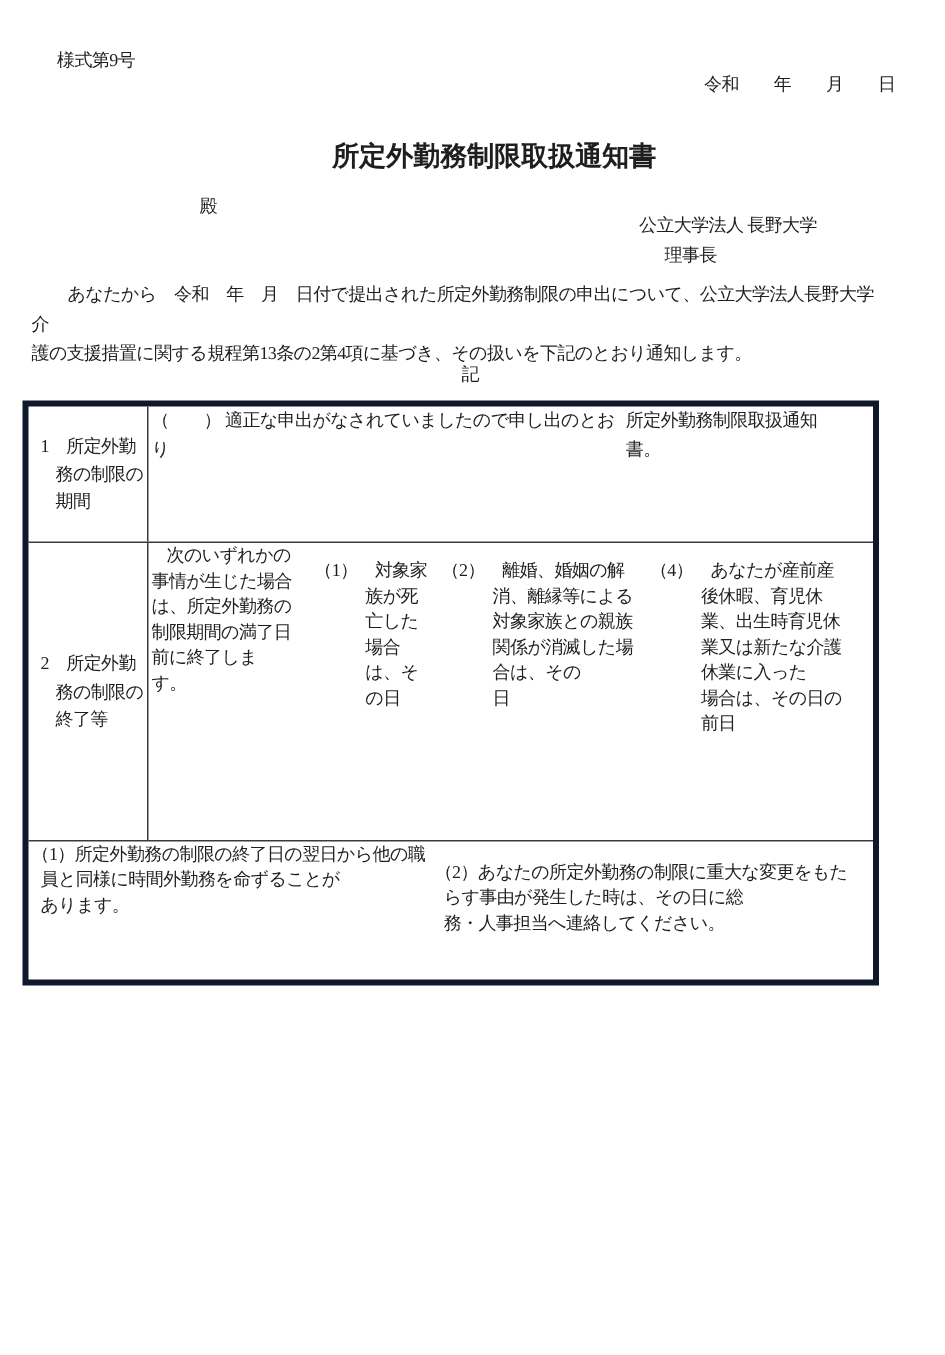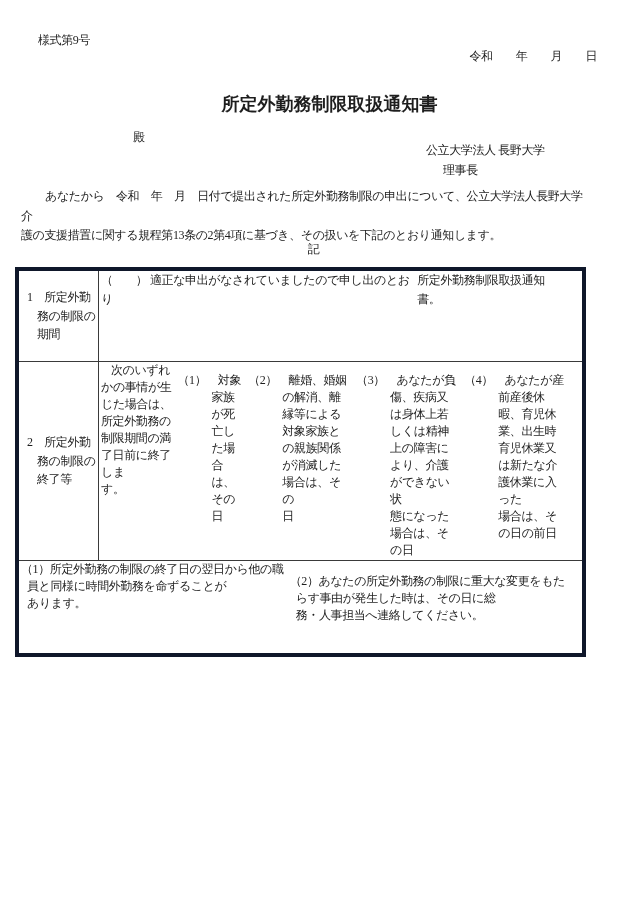--- a/index.html
+++ b/index.html
@@ -121,22 +121,20 @@
         <div class="hdr">2　所定外勤
 務の制限の
 終了等</div>
       </div>
       <div class="ccell">
         <div class="intro">次のいずれかの事情が生じた場合は、所定外勤務の制限期間の満了日前に終了しま
 す。</div>
         <div class="item2">（1）　対象家族が死亡した場合は、その日</div>
         <div class="item2">（2）　離婚、婚姻の解消、離縁等による対象家族との親族関係が消滅した場合は、その
 日</div>
-        <div class="item2">（3）　あなたが負傷、疾病又は身体上若しくは精神上の障害により、介護ができない状
-態になった場合は、その日</div>
         <div class="item2">（4）　あなたが産前産後休暇、育児休業、出生時育児休業又は新たな介護休業に入った
 場合は、その日の前日</div>
       </div>
     </div>
 
     <div class="trow row3">
       <div class="ccell">
         <div class="item3">（1）所定外勤務の制限の終了日の翌日から他の職員と同様に時間外勤務を命ずることが
 あります。</div>
         <div class="item3">（2）あなたの所定外勤務の制限に重大な変更をもたらす事由が発生した時は、その日に総

